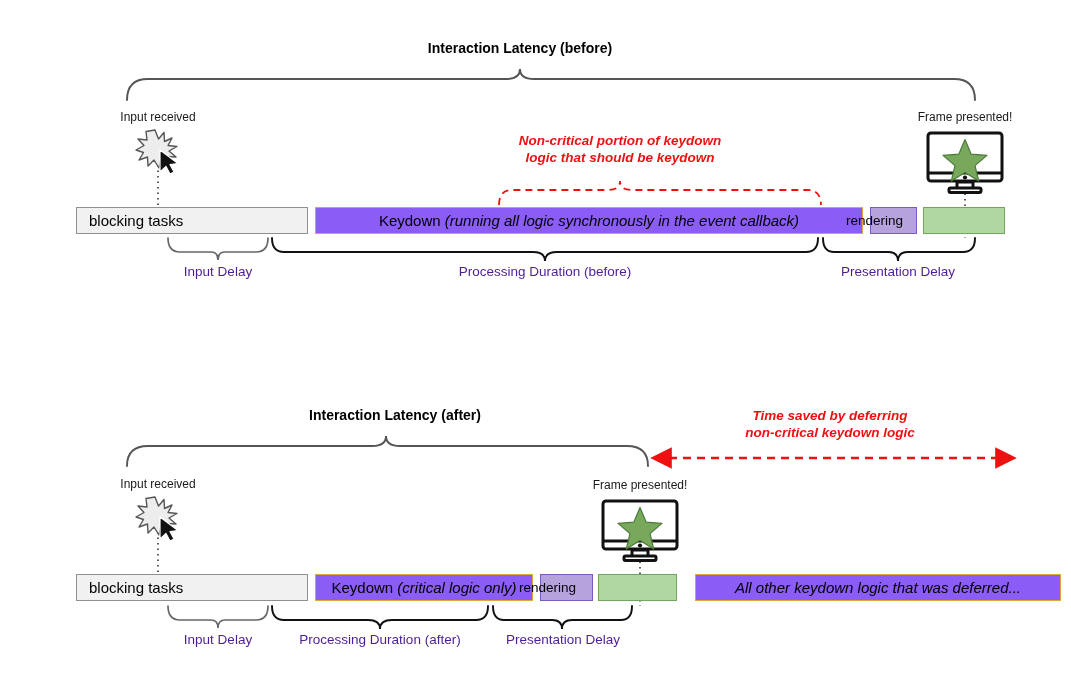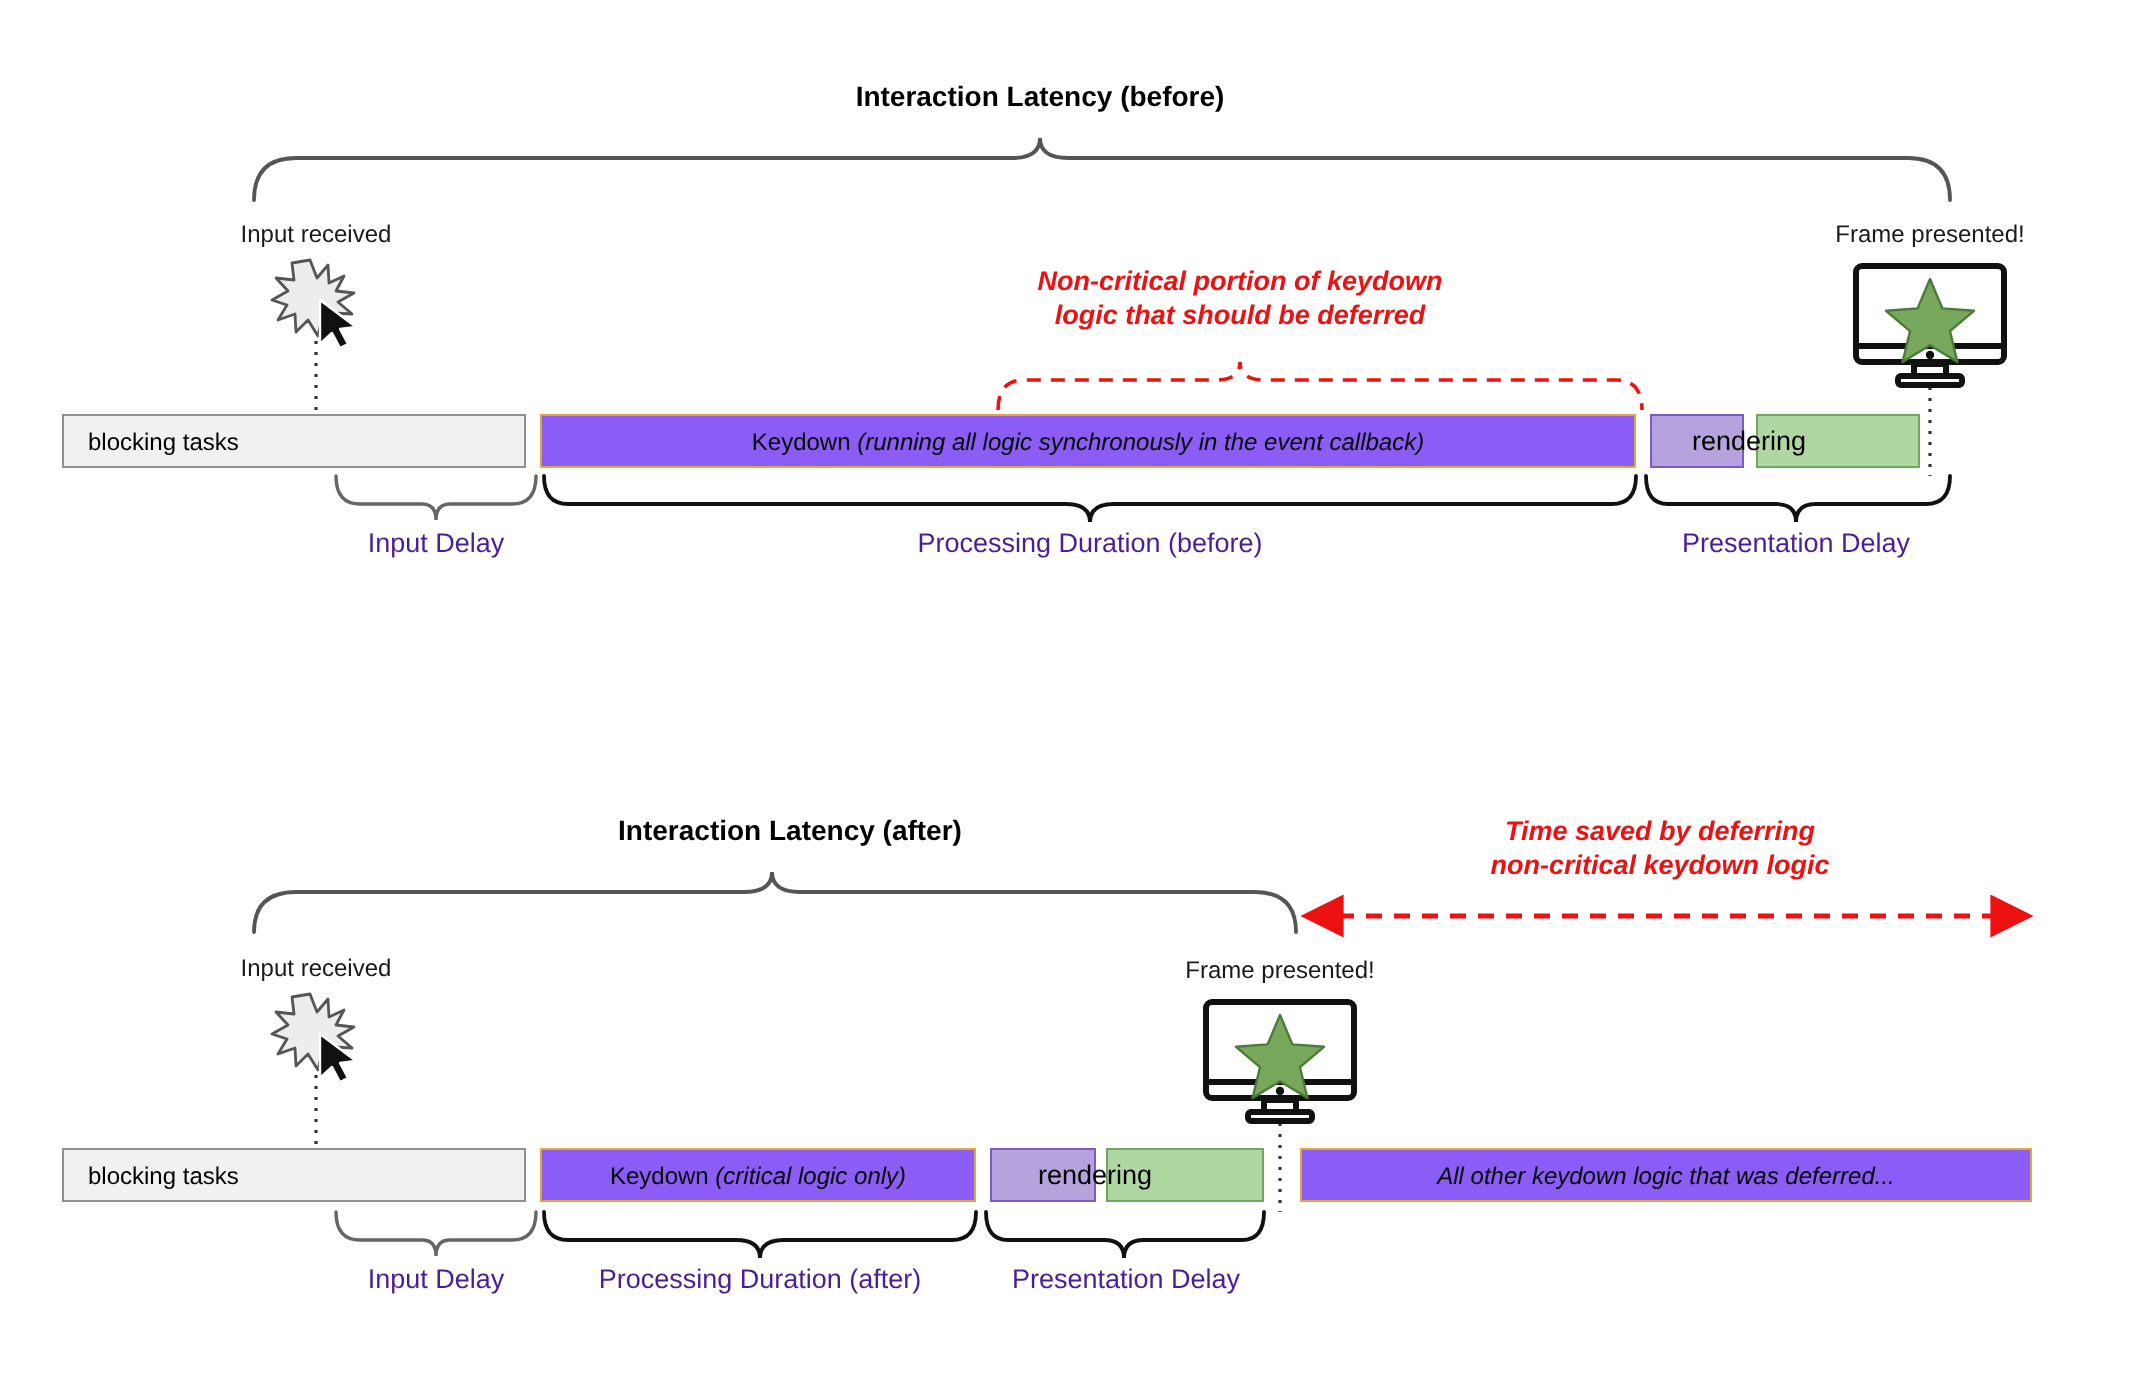--- a/index.html
+++ b/index.html
@@ -53,23 +53,24 @@
 
   
   .bar {
     box-sizing: border-box;
     height: 27px;
     border-width: 1.5px;
     border-style: solid;
     display: flex;
     align-items: center;
     justify-content: center;
-    font-size: 12px;
+    font-size: 15px;
     white-space: nowrap;
     overflow: visible;
+    margin-left: 45px;
   }
   .bar-blocking {
     background: #f1f1f1;
     border-color: #8f8f8f;
     justify-content: flex-start;
     padding-left: 12px;
   }
   .bar-yellow {
     background: #8b5cf6;
     border-color: #e0a83a;
@@ -195,21 +196,21 @@
   </svg>
 
   <div class="abs diagram-title" style="left:320px; top:40px; width:400px;">Interaction Latency (before)</div>
 
   <div class="abs point-label" style="left:88px; top:110px; width:140px;">Input received</div>
 
   <div class="abs point-label" style="left:895px; top:110px; width:140px;">Frame presented!</div>
 
   <div class="abs red-note" style="left:460px; top:133px; width:320px;">
     <div>Non-critical portion of keydown</div>
-    <div>logic that should be deferred</div>
+    <div>logic that should be keydown</div>
   </div>
 
   <div class="abs bar bar-blocking" style="left:31px; top:207px; width:232px;">
     <span>blocking tasks</span>
   </div>
 
   <div class="abs bar bar-yellow" style="left:270px; top:207px; width:548px;">
     <span style="display:inline-block;">
       <span>Keydown </span><span class="em">(running all logic synchronously in the event callback)</span>
     </span>

